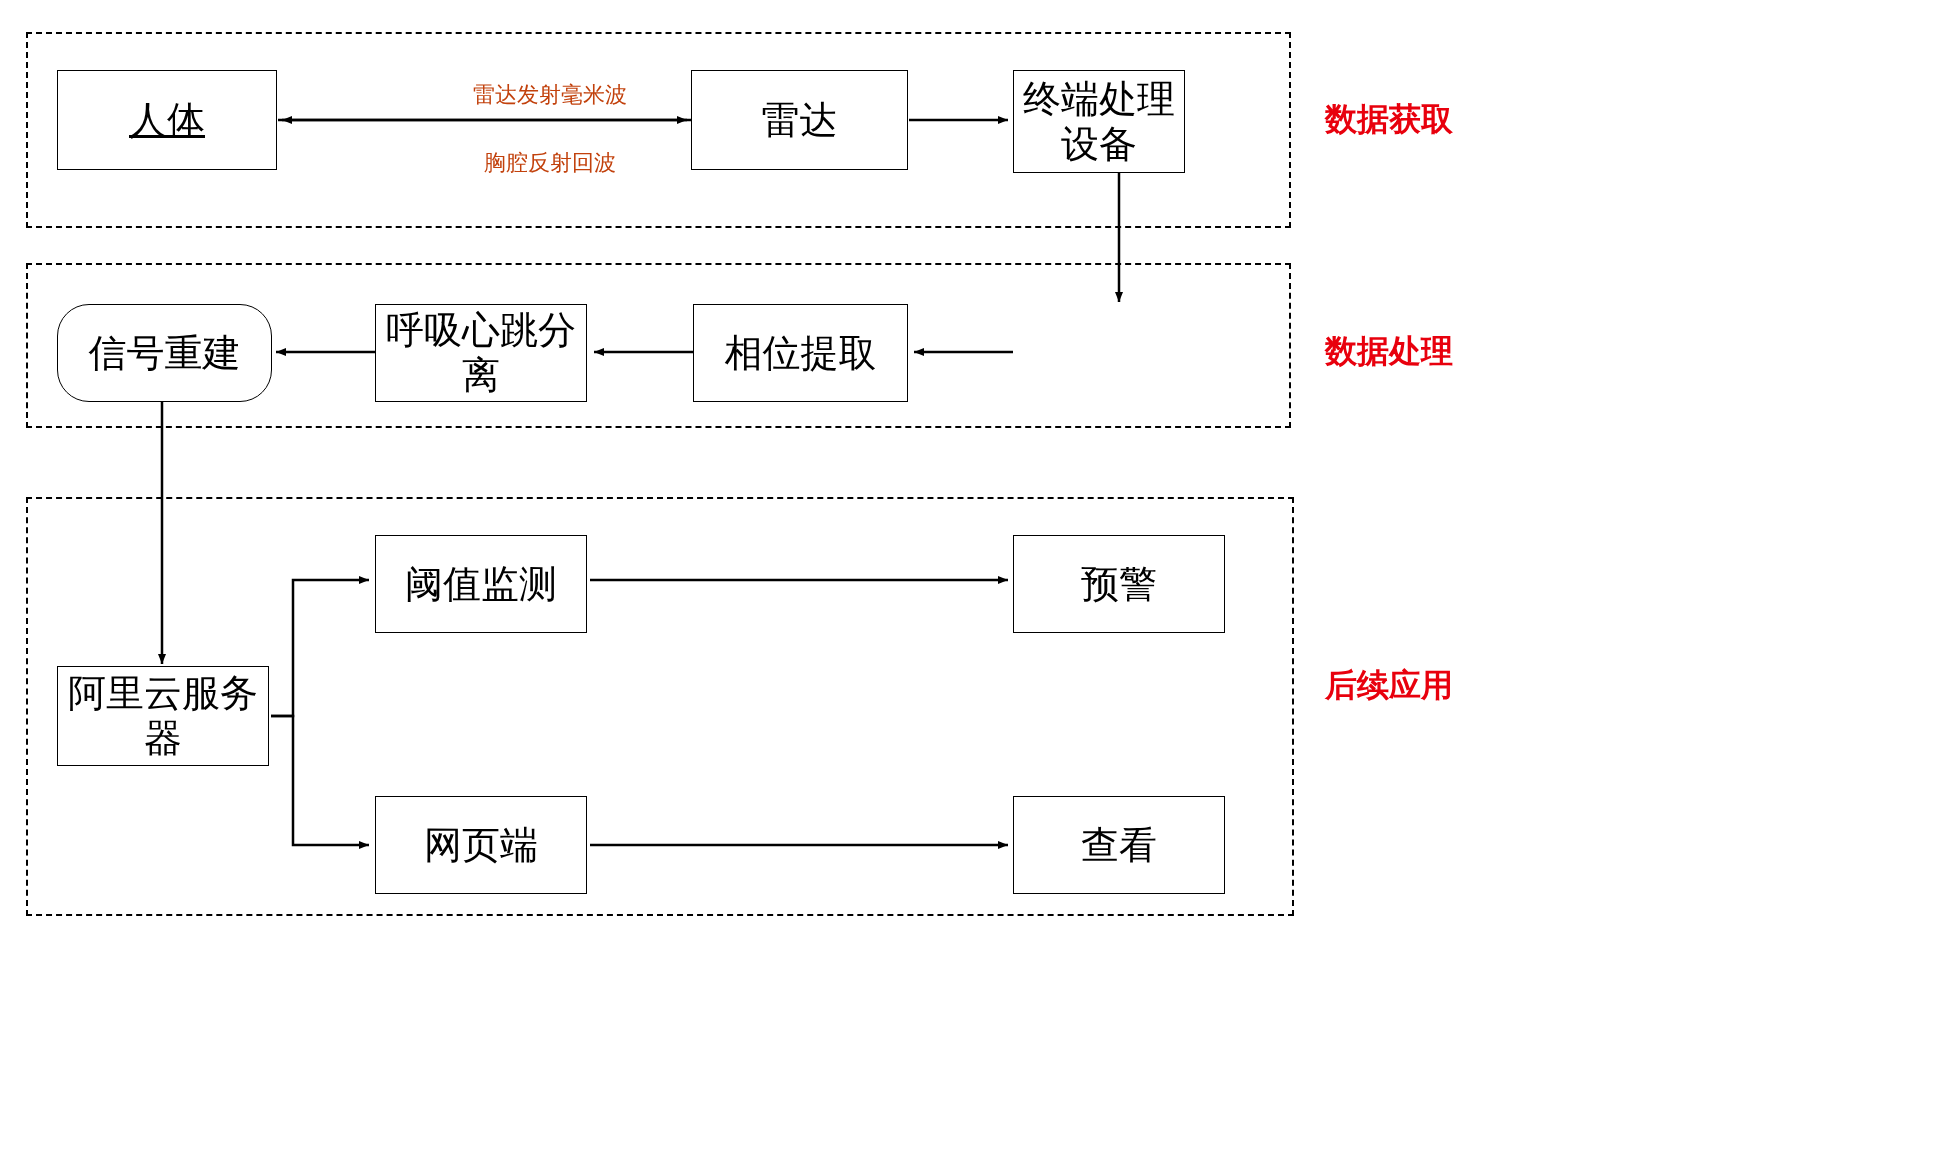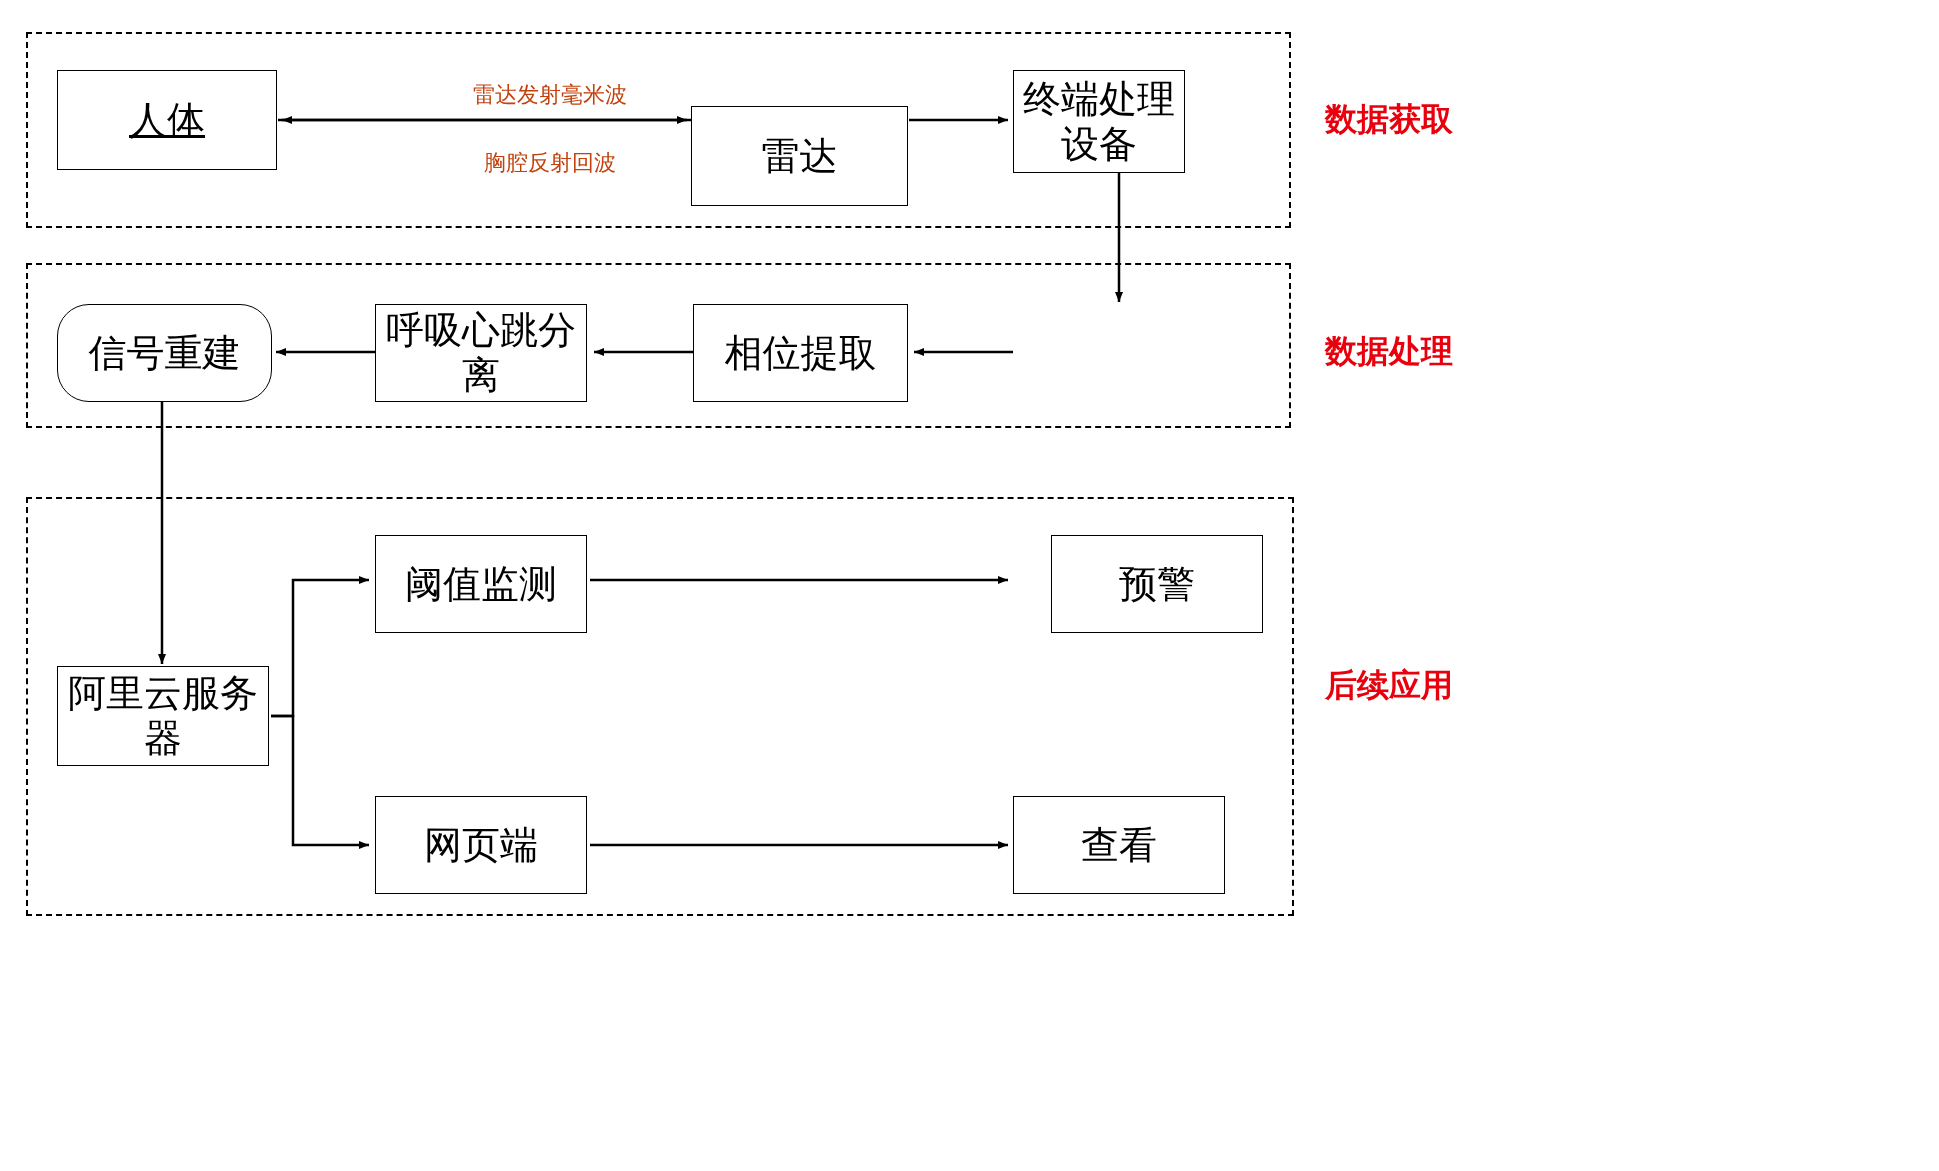--- a/index.html
+++ b/index.html
@@ -92,33 +92,33 @@
 
     <path d="M271,716 L293,716 L293,580 L369,580" stroke="#000000" stroke-width="2.5" fill="none" marker-end="url(#arrow)"></path>
     <path d="M271,716 L293,716 L293,845 L369,845" stroke="#000000" stroke-width="2.5" fill="none" marker-end="url(#arrow)"></path>
 
     <line x1="590" y1="580" x2="1008" y2="580" stroke="#000000" stroke-width="2.5" marker-end="url(#arrow)"></line>
 
     <line x1="590" y1="845" x2="1008" y2="845" stroke="#000000" stroke-width="2.5" marker-end="url(#arrow)"></line>
   </svg>
 
   <div class="node" style="left:57px; top:70px; width:220px; height:100px;text-decoration:underline;">人体</div>
-  <div class="node" style="left:691px; top:70px; width:217px; height:100px;margin-top:36px;">雷达</div>
+  <div class="node" style="left:691px; top:70px; width:217px; height:100px;">雷达</div>
   <div class="node" style="left:1013px; top:70px; width:172px; height:103px;">终端处理设备</div>
 
   <div class="edge-label" style="left:405px; top:80px; width:290px;">雷达发射毫米波</div>
   <div class="edge-label" style="left:405px; top:148px; width:290px;">胸腔反射回波</div>
 
   <div class="node" style="left:693px; top:304px; width:215px; height:98px;">相位提取</div>
   <div class="node" style="left:375px; top:304px; width:212px; height:98px;">呼吸心跳分离</div>
   <div class="node" style="left:57px; top:304px; width:215px; height:98px;border-radius:32px;">信号重建</div>
 
   <div class="node" style="left:57px; top:666px; width:212px; height:100px;">阿里云服务器</div>
   <div class="node" style="left:375px; top:535px; width:212px; height:98px;">阈值监测</div>
-  <div class="node" style="left:1013px; top:535px; width:212px; height:98px;margin-left:38px;">预警</div>
+  <div class="node" style="left:1013px; top:535px; width:212px; height:98px;">预警</div>
   <div class="node" style="left:375px; top:796px; width:212px; height:98px;">网页端</div>
   <div class="node" style="left:1013px; top:796px; width:212px; height:98px;">查看</div>
 
   <div class="phase-label" style="left:1325px; top:98px;">数据获取</div>
   <div class="phase-label" style="left:1325px; top:330px;">数据处理</div>
   <div class="phase-label" style="left:1325px; top:664px;">后续应用</div>
 
 </div>
 
 </body></html>

